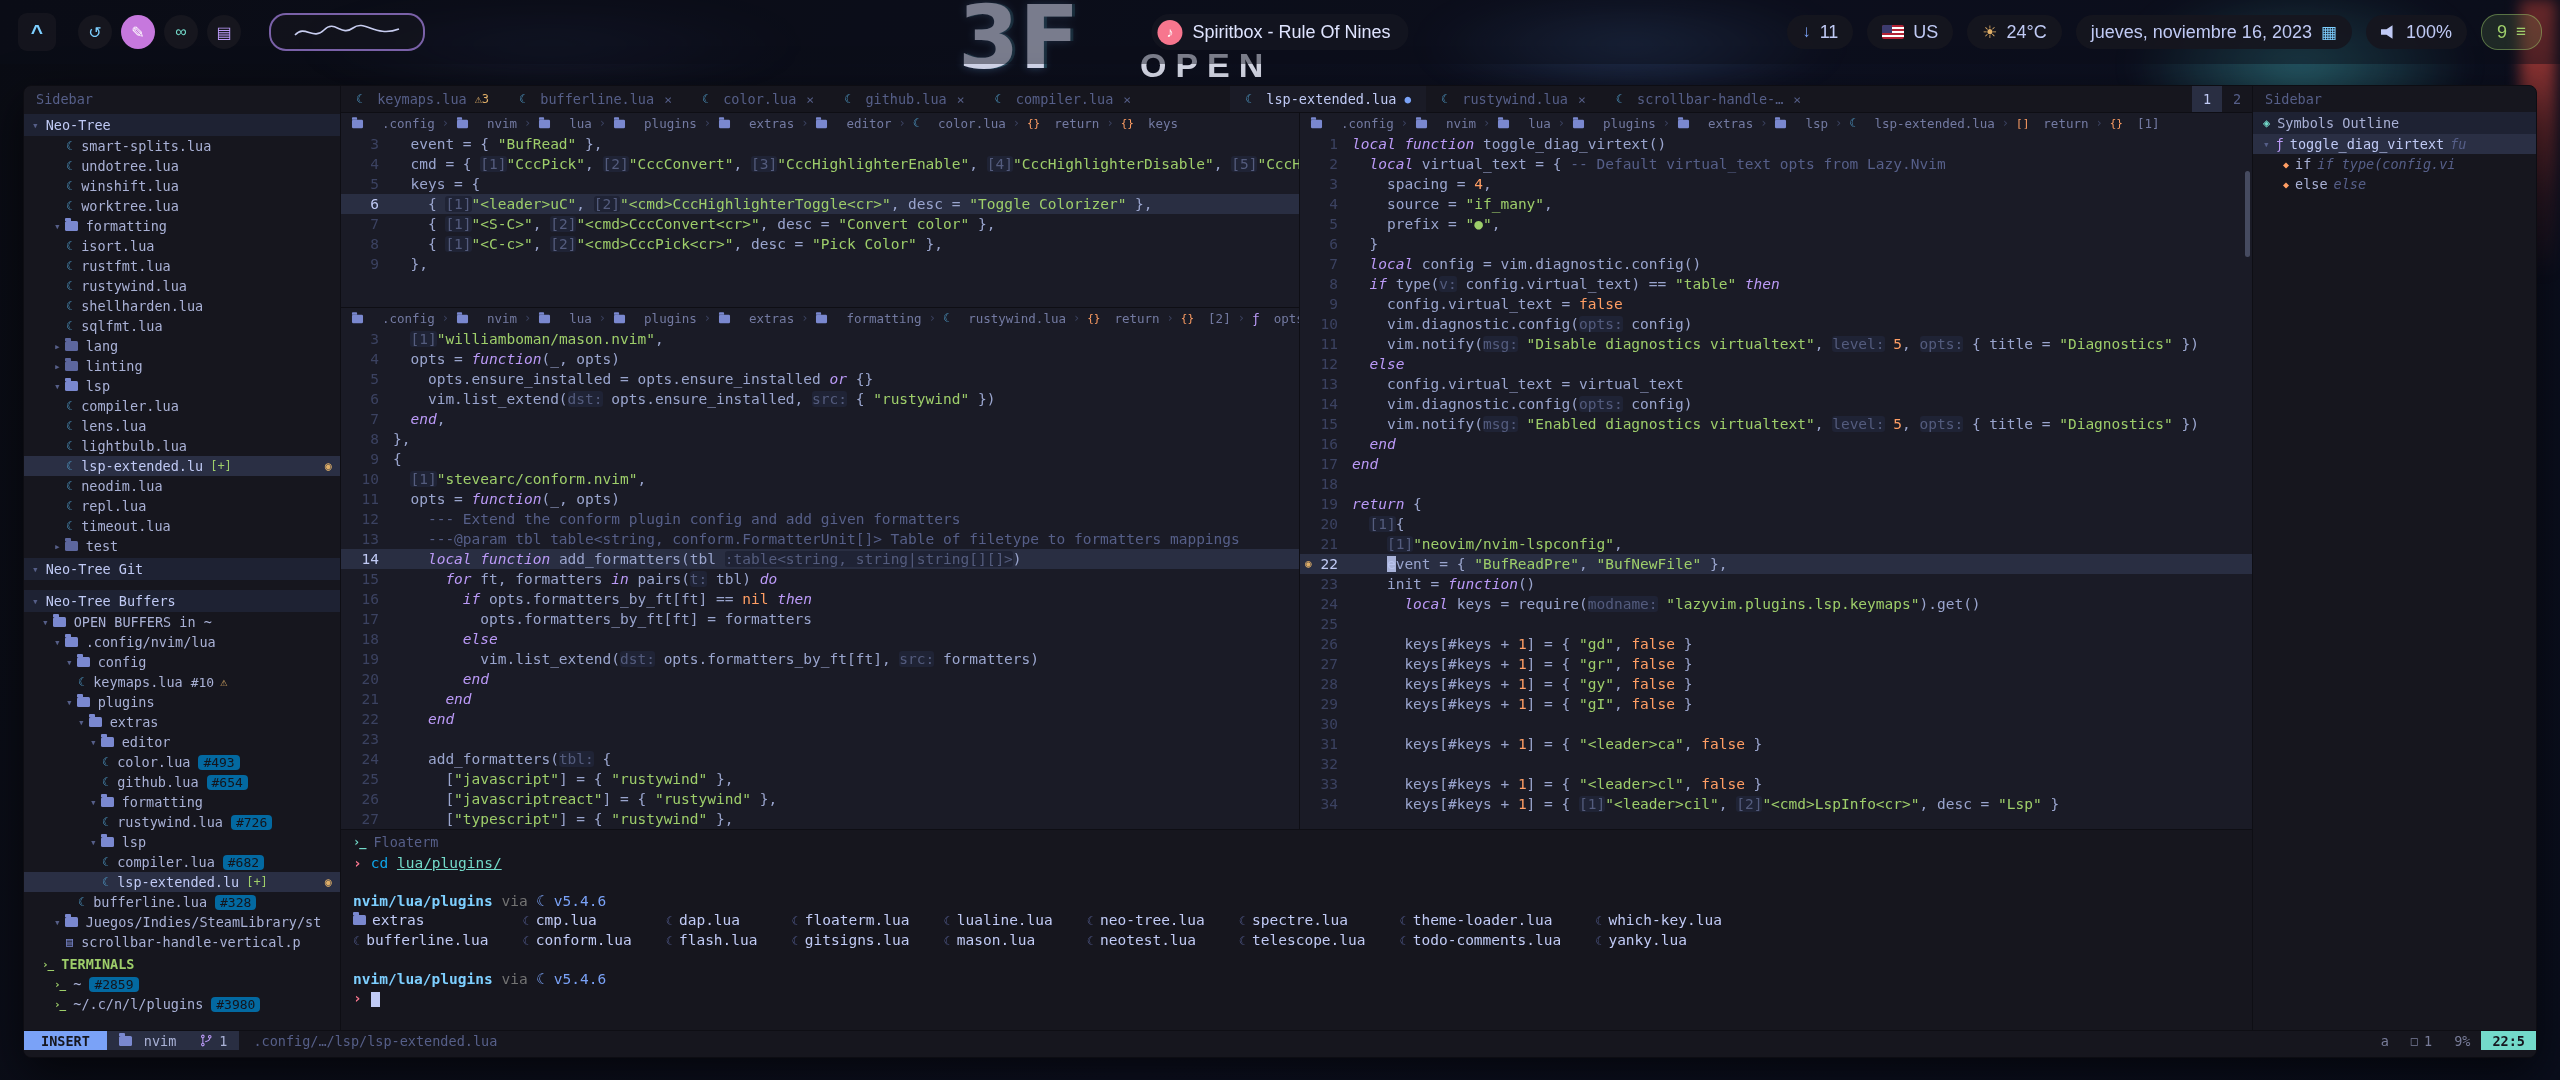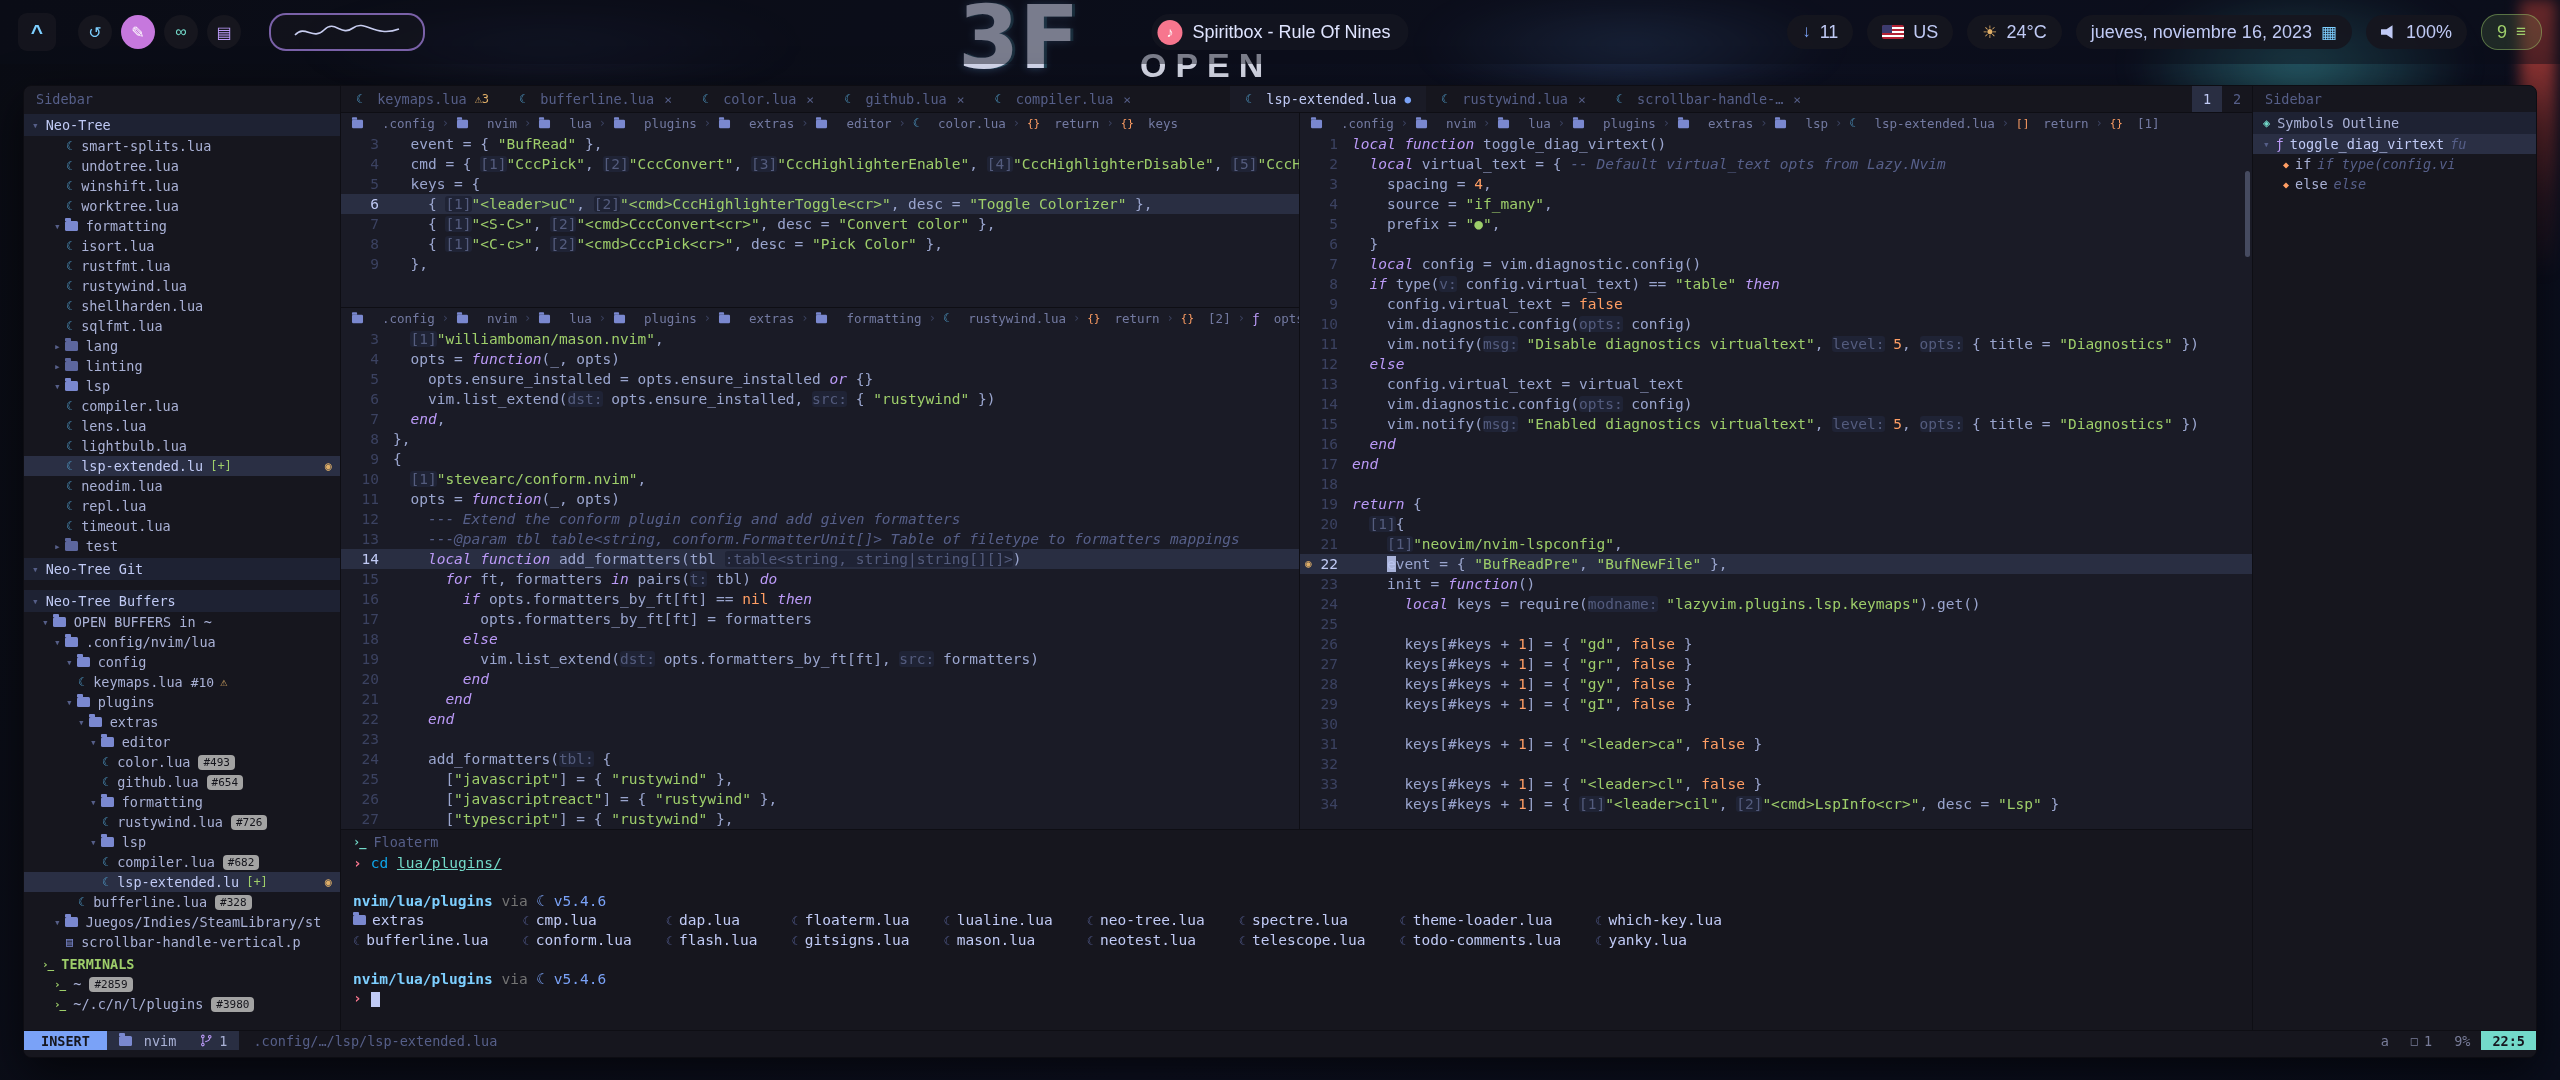--- a/index.html
+++ b/index.html
@@ -50,21 +50,21 @@
   .neotree{grid-column:1;grid-row:1;overflow:hidden;border-right:1px solid #0e0e14;display:flex;flex-direction:column}
   .nt-header{height:22px;display:flex;align-items:center;gap:7px;padding-left:8px;margin-top:2px;
     background:#1e2233;color:#c0caf5;font-size:13.5px}
   .nt-header + .nt-header{margin-top:10px}
   .nt-chev{color:#565f89;font-size:11px;flex:none}
   .nt-row{height:20px;display:flex;align-items:center;font-size:13.5px;color:#a9b1d6;white-space:nowrap;overflow:hidden}
   .nt-row.sel{background:#2a2f44;color:#c0caf5}
   .nt-row.terminals{color:#9ece6a;font-weight:bold;margin-top:2px}
   .nt-label{margin-left:2px}
   .nt-git{margin-left:7px;color:#9ece6a;font-size:12px}
-  .nt-badge{margin-left:8px;background:#a3a3a3;color:#14141b;border-radius:4px;padding:0 5px;font-size:11px;
+  .nt-badge{margin-left:8px;background:#0369a1;color:#14141b;border-radius:4px;padding:0 5px;font-size:13px;
     height:15px;line-height:15px;flex:none}
   .nt-badge.plain{background:transparent;color:#a9b1d6;padding:0;font-size:13px}
   .nt-warn{margin-left:6px;color:#e0af68;font-size:12px}
   .nt-bulb{margin-left:auto;margin-right:8px;color:#e0af68;font-size:12px}
   .fo{display:inline-block;width:13px;height:10px;background:#7a88cf;border-radius:1.5px;position:relative;
     margin-right:6px;flex:none}
   .fo::before{content:"";position:absolute;top:-3px;left:0;width:6px;height:3px;background:inherit;border-radius:1px 1px 0 0}
   .fo.closed{background:#5d679e}
   .ic-lua,.ic-moon{color:#51a0cf;margin-right:6px;font-size:12px;flex:none}
   .ic-moon{color:#566096}
@@ -99,21 +99,21 @@
   .crow{display:flex;height:20px;line-height:20px;font-size:14.5px;white-space:pre}
   .crow.cur{background:#292e42}
   .gut{width:52px;flex:none;text-align:right;padding-right:14px;color:#3b4261;position:relative;box-sizing:border-box}
   .crow.cur .gut{color:#c0caf5}
   .sign{position:absolute;left:5px;color:#e0af68;font-size:11px}
   .code{flex:1;overflow:hidden;position:relative;color:#9aa5ce}
   .code .k{color:#bb9af7;font-style:italic}
   .code .b{color:#ff9e64}
   .code .n{color:#ff9e64}
   .code .s{color:#9ece6a}
-  .code .c{color:#565f89;font-style:italic}
+  .code .c{color:#565f89;}
   .code .h{color:#545c7e;background:#1f2335;border-radius:3px}
   .blockcursor{position:absolute;top:2px;bottom:2px;width:1ch;background:#c0caf5;opacity:.85}
   .vscroll{position:absolute;right:2px;top:58px;width:5px;height:86px;border-radius:3px;background:#9aa5ce;opacity:.35}
   
   .floaterm{height:200px;flex:none;border-top:1px solid #0e0e14;background:#16161e;overflow:hidden}
   .floaterm .winbar{height:24px;line-height:24px;display:flex;gap:8px;align-items:center}
   .ft-ic{color:#73daca;font-weight:bold;letter-spacing:-1px;font-size:12px}
   .fline{height:19px;line-height:19px;padding-left:12px;font-size:14.5px;color:#a9b1d6;white-space:pre}
   .fprompt{color:#f7768e;font-weight:bold;margin-right:9px}
   .fcmd,.fcmd2{color:#0ea5e9}

